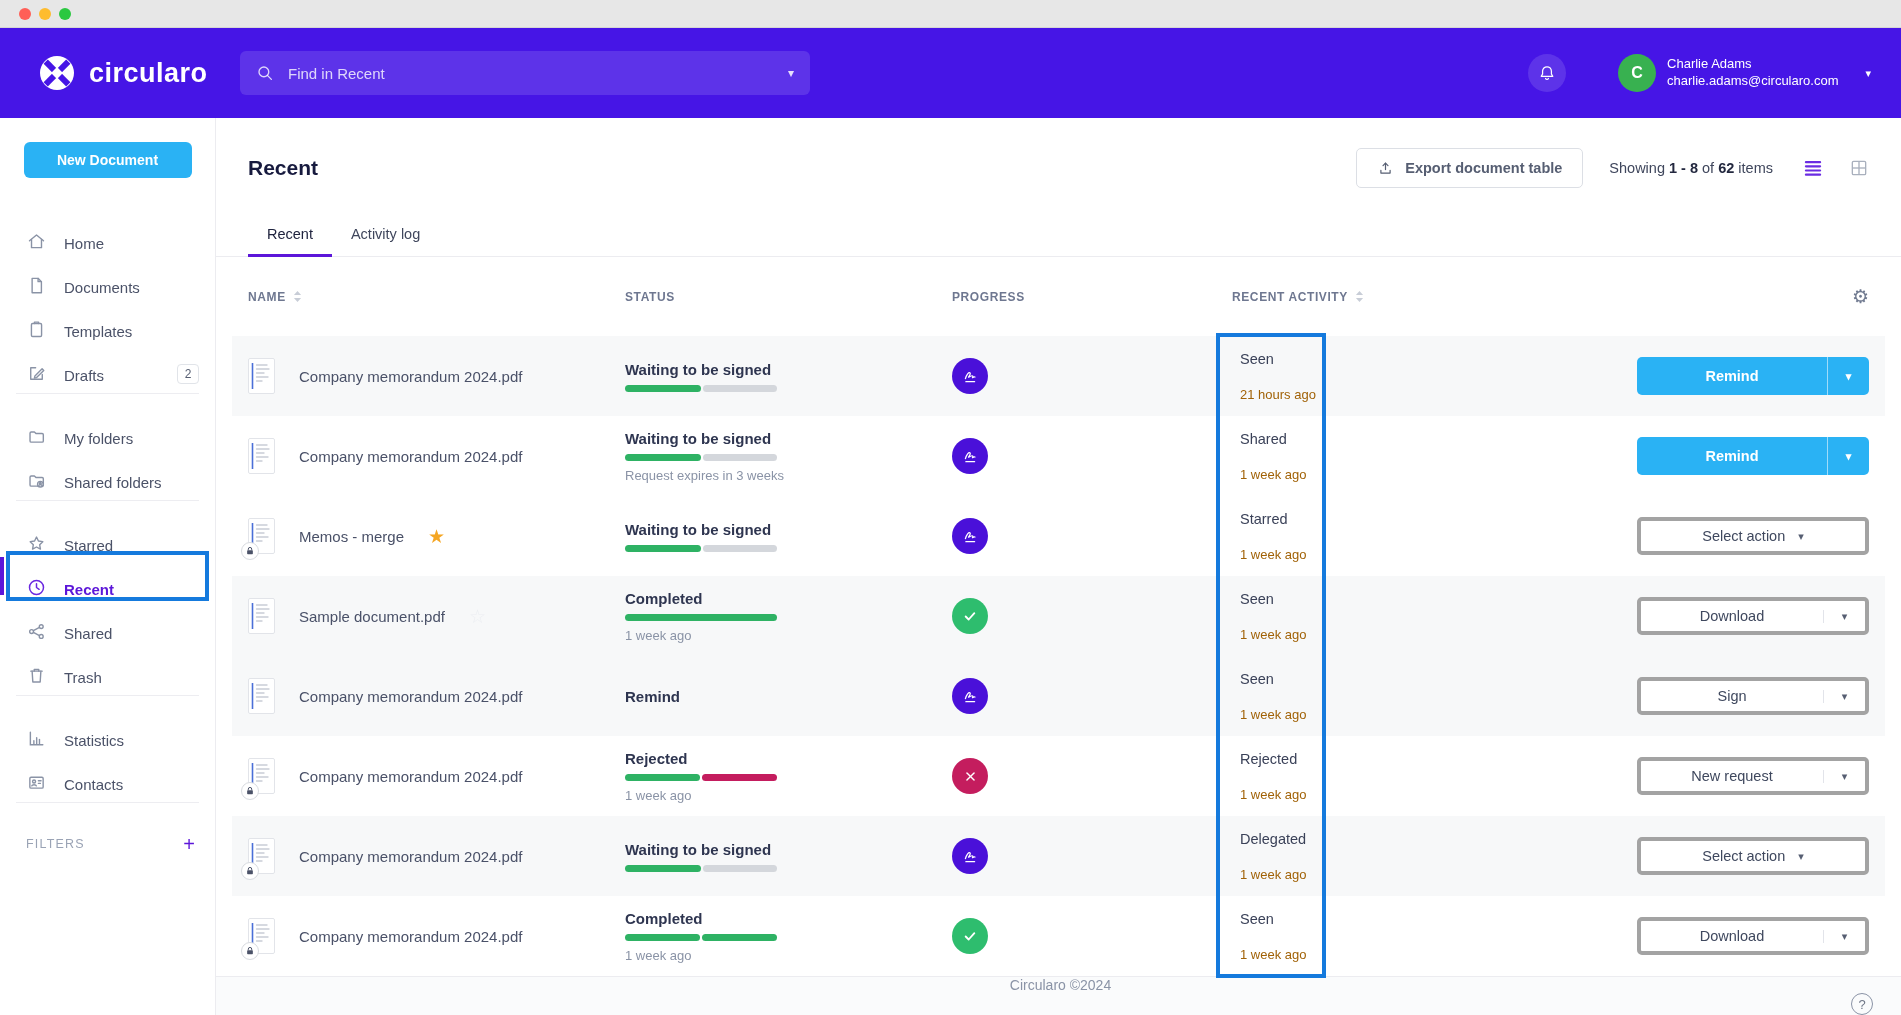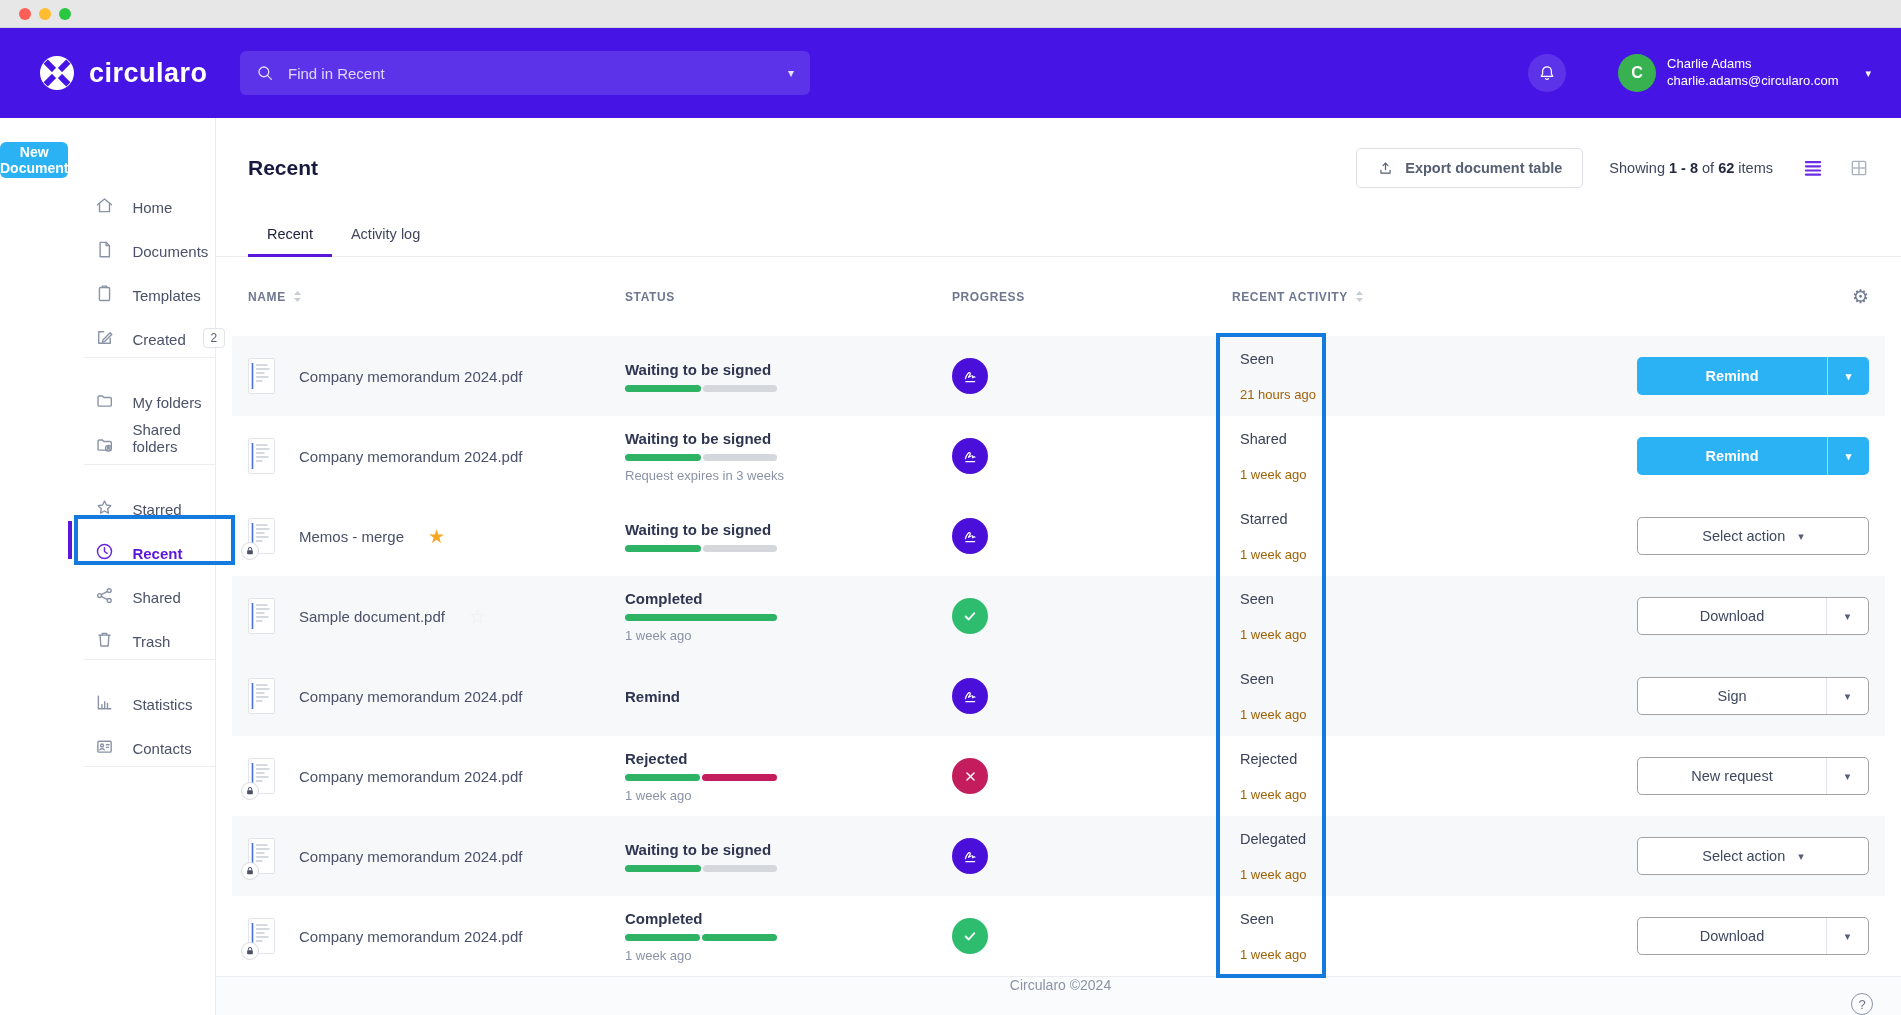--- a/index.html
+++ b/index.html
@@ -20,21 +20,21 @@
   .search-caret { margin-left:auto; color:rgba(255,255,255,.85); font-size:12px; }
   .topbar-spacer{flex:1}
   .bell-wrap { width:38px; height:38px; border-radius:50%; background:rgba(255,255,255,.13); display:flex; align-items:center; justify-content:center; }
   .user { margin-left:52px; display:flex; align-items:center; gap:11px; }
   .avatar { width:38px; height:38px; border-radius:50%; background:#38b150; color:#fff; font-weight:700; font-size:16px; display:flex; align-items:center; justify-content:center; }
   .user-text { color:#fff; font-size:13px; line-height:1.3; }
   .user-caret { color:#fff; font-size:11px; margin-left:16px; }
 
   
   .app { display:flex; height:897px; }
-  .sidebar { width:216px; flex:0 0 216px; border-right:1px solid #ececf0; background:#fff; padding-top:24px; display:flex; }
+  .sidebar { width:216px; flex:0 0 216px; border-right:1px solid #ececf0; background:#fff; padding-top:24px; display:flex; flex-direction:column; }
   .new-doc { margin:0 auto; width:168px; height:36px; background:#2ab2f4; color:#fff; font-weight:700; font-size:14px; border:none; border-radius:6px; font-family:inherit; cursor:pointer; }
   .nav { margin-top:30px; }
   .nav-item { height:44px; display:flex; align-items:flex-end; padding:0 16px 0 26px; gap:17px; color:#4b5268; font-size:15px; cursor:pointer; position:relative; }
   .nav-item .ico { width:21px; height:21px; color:#8a93a6; flex:0 0 21px; }
   .nav-badge { margin-left:auto; min-width:22px; height:20px; border:1px solid #e1e4e9; border-radius:4px; background:#fff; color:#565e72; font-size:12px; display:flex; align-items:center; justify-content:center; padding:0 5px; }
   .nav-divider { border-top:1px solid #ededf1; margin:9px 16px; }
   .nav-item--active { color:#5c16d9; font-weight:700; }
   .nav-item--active .ico { color:#6a27e0; }
   .nav-item--active::before { content:""; position:absolute; left:0; top:3px; bottom:3px; width:4px; background:#5c16d9; }
   .nav-item--active::after { content:""; position:absolute; top:-3px; bottom:-3px; left:6px; right:6px; border:4px solid #157add; pointer-events:none; }
@@ -85,21 +85,21 @@
   .pbadge--sign{background:#4a10d9;} .pbadge--check{background:#2ebd6e;} .pbadge--cross{background:#c41d5e;}
   .cell-activity { width:300px; display:flex; flex-direction:column; gap:20px; padding-left:8px; }
   .activity-type { font-size:14.5px; color:#3a4158; }
   .activity-time { font-size:13px; color:#a16207; }
   .cell-actions { flex:1; display:flex; justify-content:flex-end; }
   .btn { width:232px; height:38px; border-radius:5px; display:flex; align-items:stretch; overflow:hidden; cursor:pointer; }
   .btn-main { flex:1; display:flex; align-items:center; justify-content:center; gap:13px; font-size:14.5px; }
   .btn-caret-part { width:42px; display:flex; align-items:center; justify-content:center; font-size:11px; }
   .btn--primary { background:#2ab2f4; color:#fff; font-weight:700; }
   .btn--primary .btn-caret-part { border-left:1px solid rgba(255,255,255,.55); color:#fff; }
-  .btn--outline { background:#fff; border:1px solid #a3a3a3; color:#3f485e; font-weight:500; }
+  .btn--outline { background:#fff; border:4px solid #a3a3a3; color:#3f485e; font-weight:500;align-items:center; }
   .btn--outline .btn-caret-part { border-left:1px solid #e2e4ea; color:#565e72; }
   .btn:not(.split) .btn-caret-part { display:none; }
   .btn-caret-inline { font-size:11px; color:#565e72; }
 
   .activity-annotation { position:absolute; top:-3px; bottom:-2px; left:1000px; width:110px; border:4px solid #157add; pointer-events:none; z-index:5; }
 
   .footer { margin-top:auto; height:40px; background:#fafbfc; border-top:1px solid #ececf0; display:flex; align-items:center; padding:0 28px 0 32px; color:#8a93a6; font-size:14px;flex-direction:column; }
   .help-circle { margin-left:auto; width:22px; height:22px; border:1.5px solid #8a93a6; border-radius:50%; color:#6f7787; font-size:13px; display:flex; align-items:center; justify-content:center; cursor:pointer; }
 
   svg { display:block; }
@@ -188,21 +188,21 @@
           </span>
         <span>Templates</span>
       </div>
       <div class="nav-item">
         <span class="ico">
             <svg viewBox="0 0 24 24" width="21" height="21" fill="none" stroke="currentColor" stroke-width="1.6" stroke-linecap="round" stroke-linejoin="round">
               <path d="M11 5.4H5.4v13.2h13.2V13"></path>
               <path d="M10.2 14.8l8.2-8.2 1.9 1.9-8.2 8.2-2.5.6z"></path>
             </svg>
           </span>
-        <span>Created</span>
+        <span>Drafts</span>
         <span class="nav-badge">2</span>
       </div>
       <div class="nav-divider"></div>
       <div class="nav-item">
         <span class="ico">
             <svg viewBox="0 0 24 24" width="21" height="21" fill="none" stroke="currentColor" stroke-width="1.6" stroke-linecap="round" stroke-linejoin="round">
               <path d="M4.6 8.2c0-.8.6-1.4 1.4-1.4h3.6l1.8 1.8h7a1.4 1.4 0 0 1 1.4 1.4v7a1.4 1.4 0 0 1-1.4 1.4H6a1.4 1.4 0 0 1-1.4-1.4z"></path>
             </svg>
           </span>
         <span>My folders</span>

